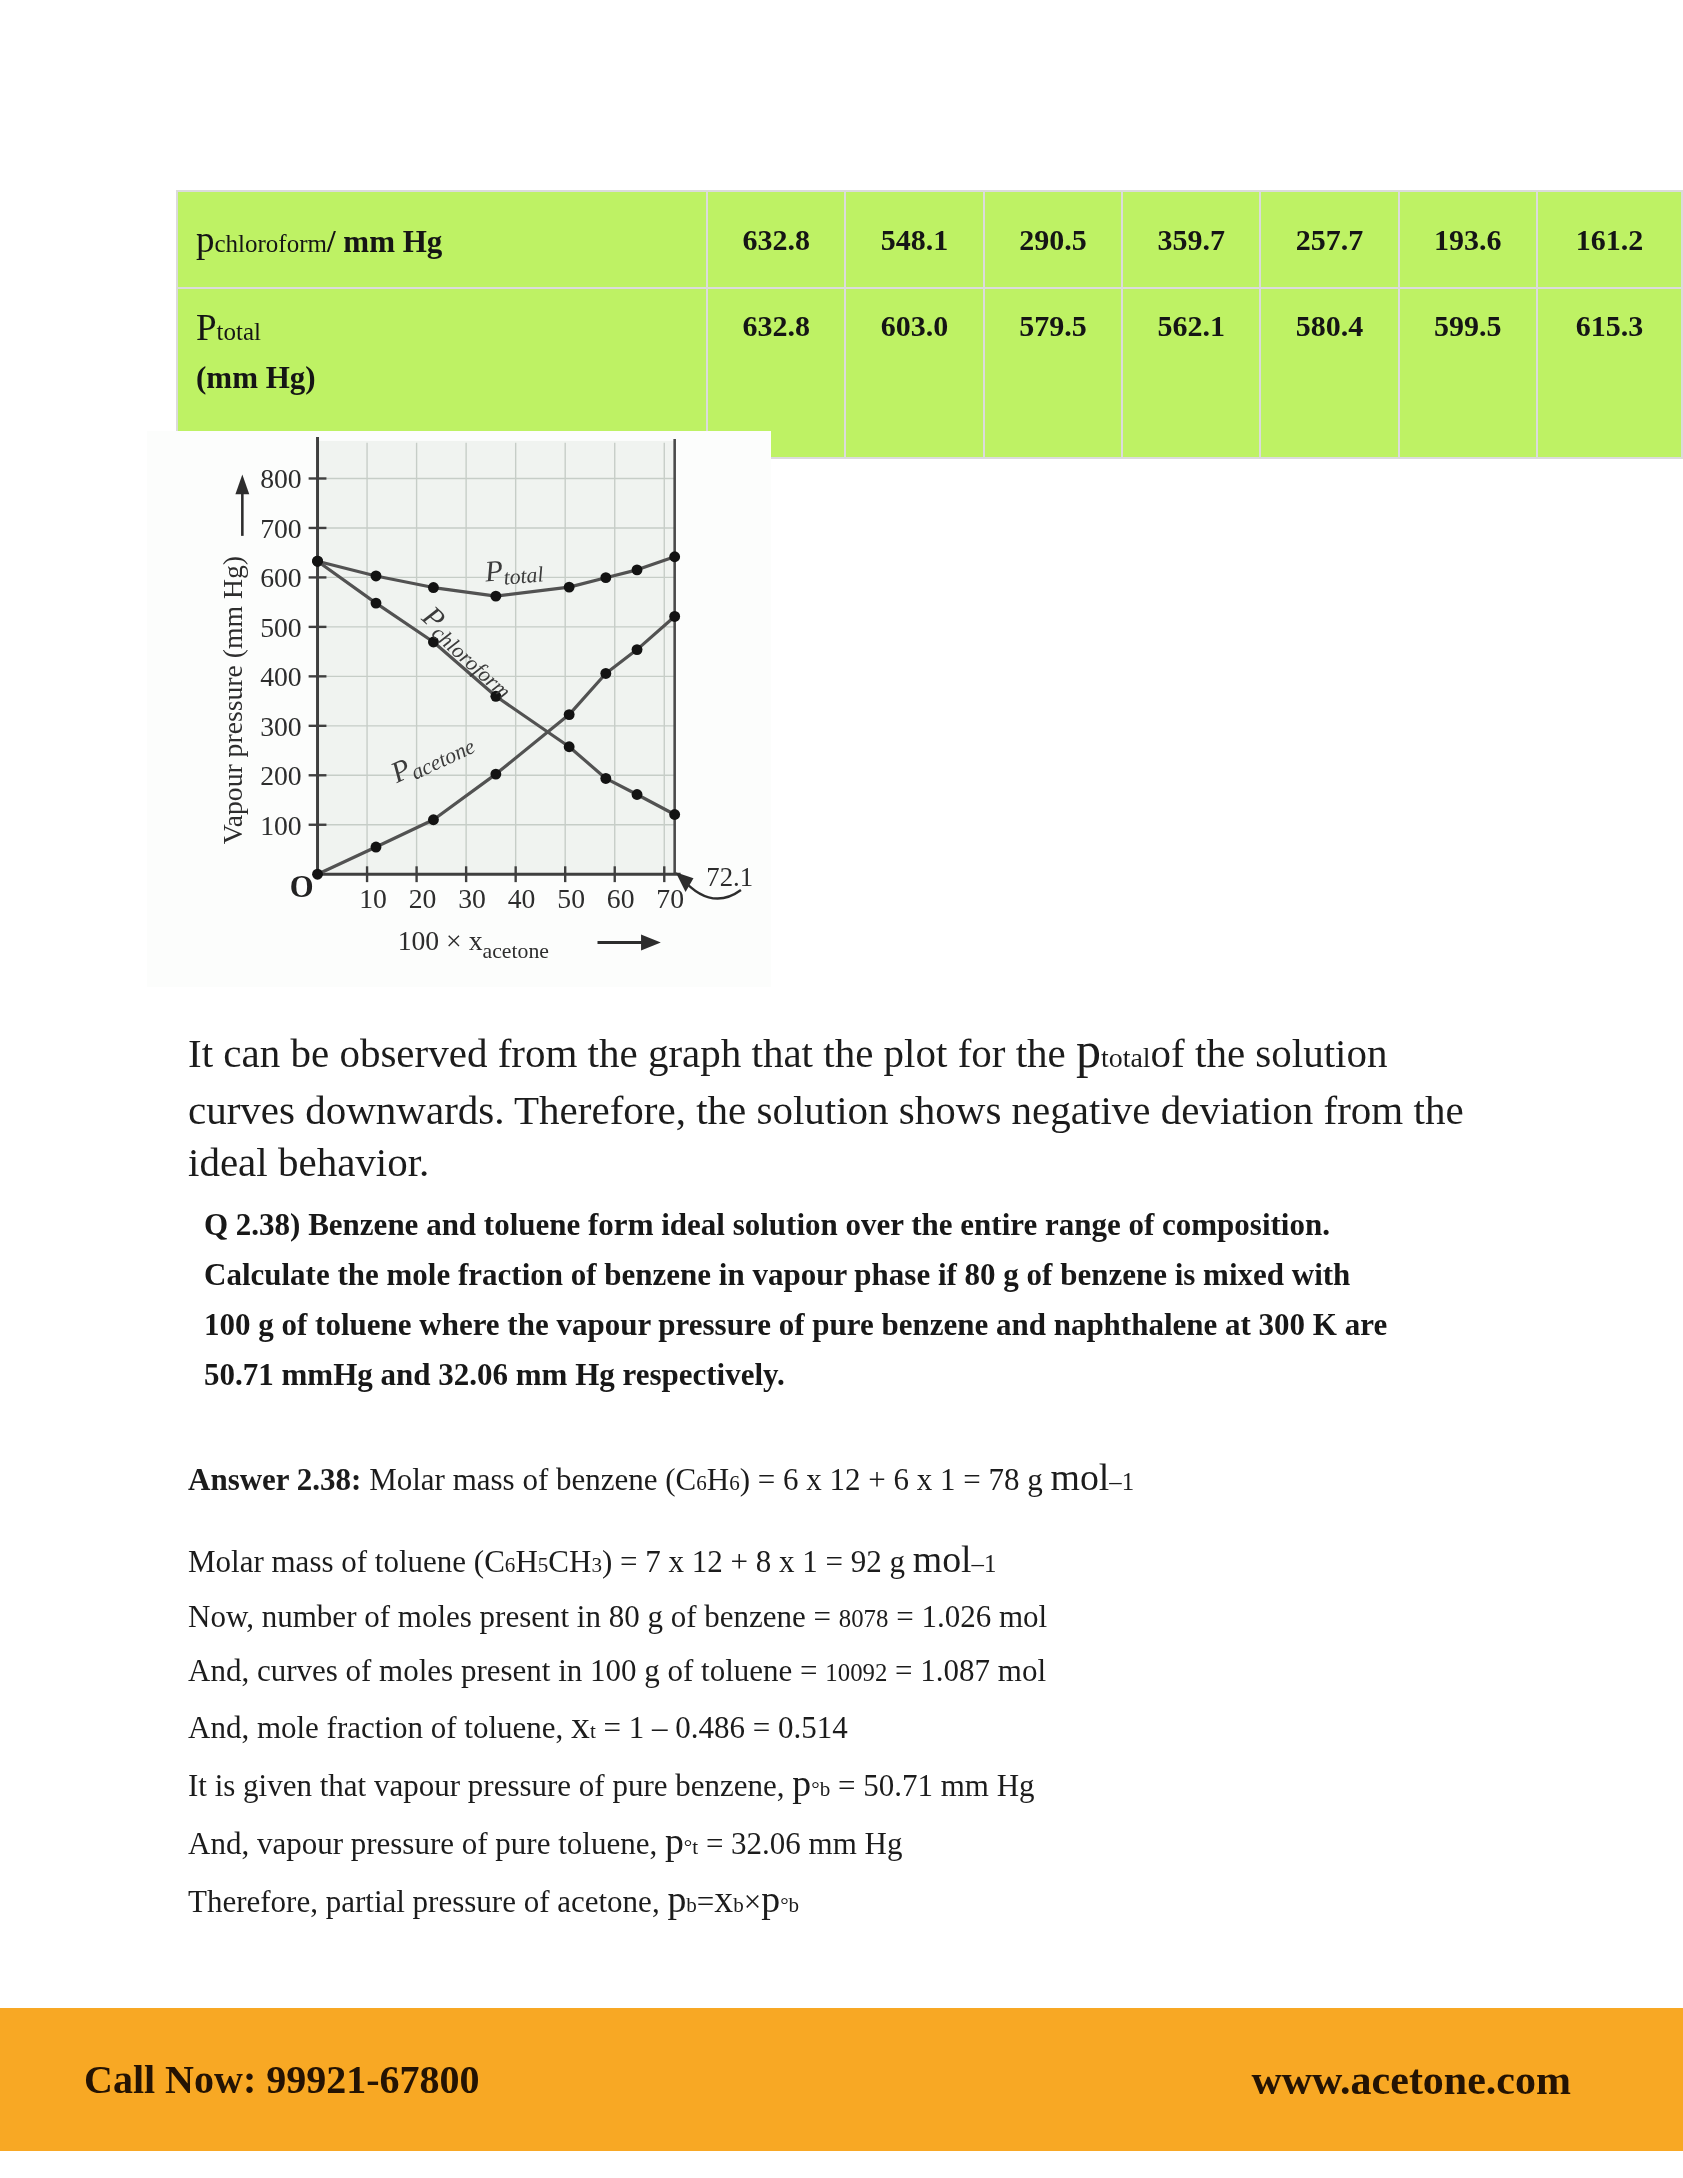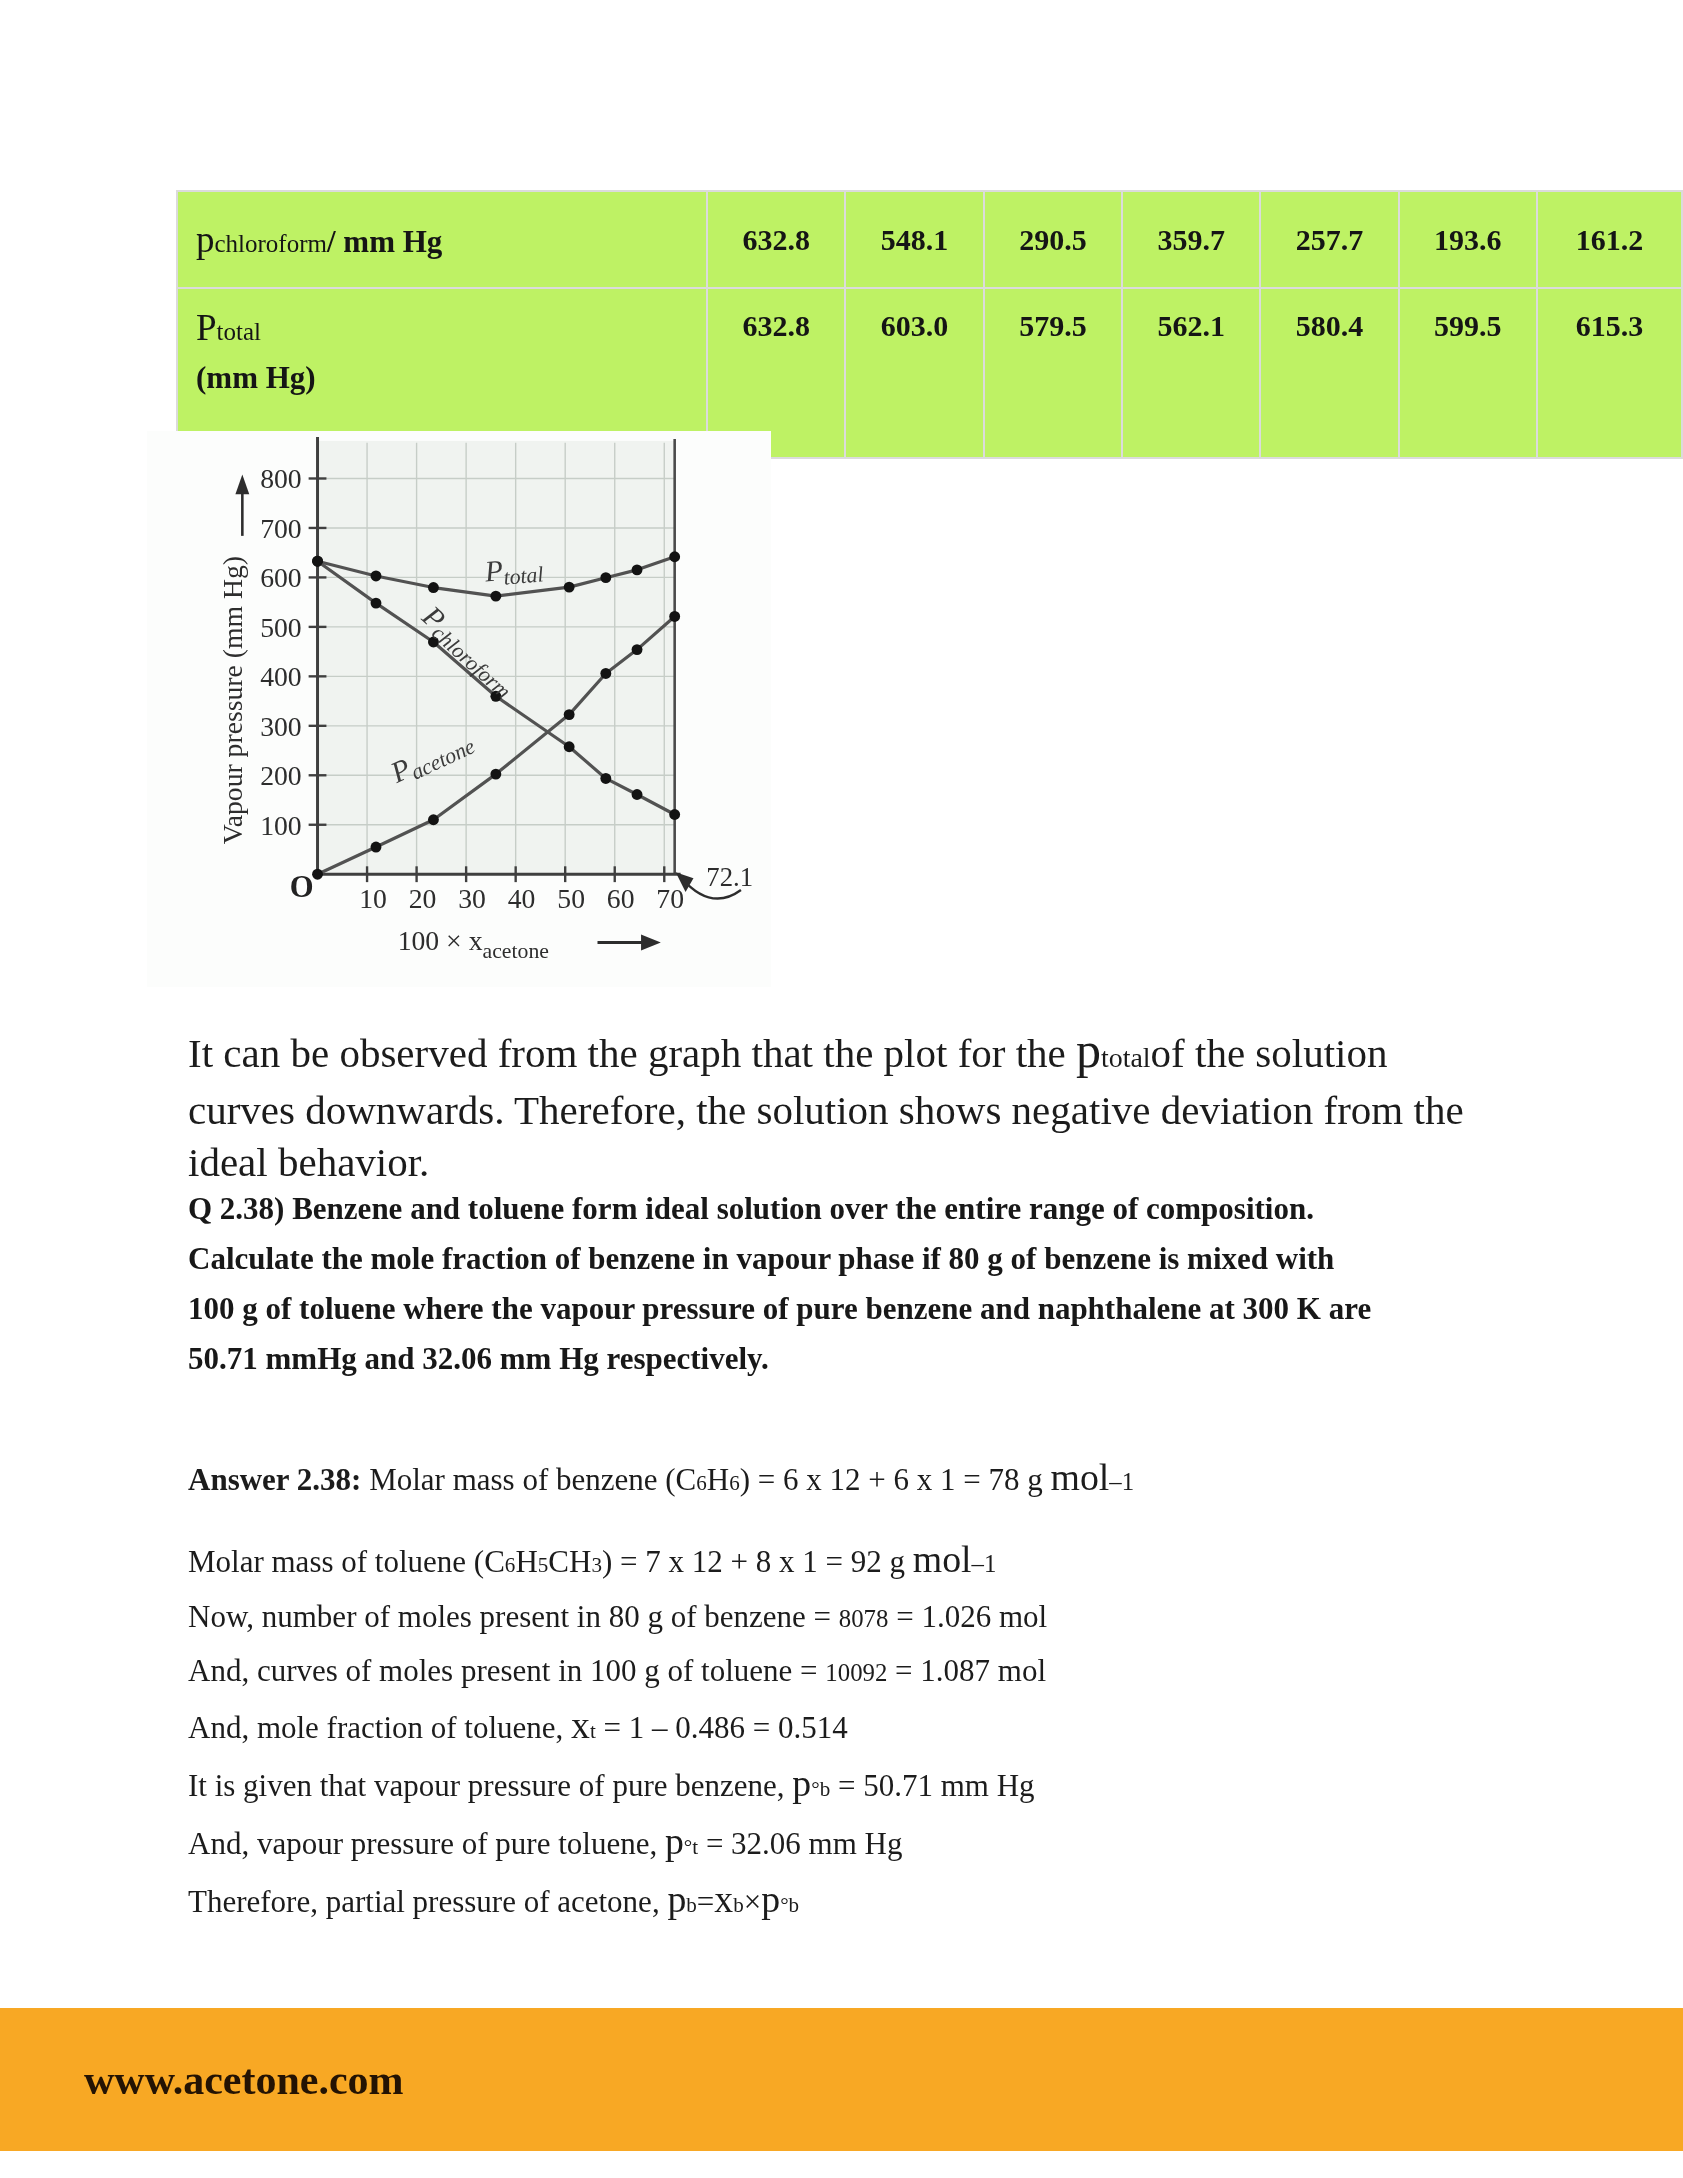--- a/index.html
+++ b/index.html
@@ -18,21 +18,21 @@
   .lab-lg{font-size:37px;}
   .lab-sb{font-size:25px;}
   .lab-b{font-size:31px;font-weight:bold;}
   .lab2{line-height:46px;}
   
   .figure{position:absolute;left:147px;top:431px;width:624px;height:556px;background:#fcfdfc;}
   svg text{font-family:"Liberation Serif", serif;}
   
   .para{position:absolute;left:188px;top:1024px;width:1277px;margin:0;
         font-size:41px;line-height:52px;}
-  .q{position:absolute;left:188px;top:1184px;width:1198px;margin:0;
+  .q{position:absolute;left:188px;top:1184px;width:1198px;margin:16px;
      font-size:31px;line-height:50px;font-weight:bold;color:#181818;}
   .ans{position:absolute;left:188px;top:1451px;width:1445px;}
   .aline{font-size:31px;line-height:52px;white-space:nowrap;}
   .aline.first{margin-bottom:24px;}
   .lg{font-size:1.22em;}
   .sb{font-size:.68em;}
   .sm{font-size:.8em;}
   .b{font-weight:bold;}
   
   .footer{position:absolute;left:0;top:2008px;width:1683px;height:143px;background:#F8A824;
@@ -193,17 +193,18 @@
     <div class="aline"><span>Molar mass of toluene (C</span><span class="sb">6</span><span>H</span><span class="sb">5</span><span>CH</span><span class="sb">3</span><span>) = 7 x 12 + 8 x 1 = 92 g </span><span class="lg">mol</span><span class="sm">–1</span></div>
     <div class="aline"><span>Now, number of moles present in 80 g of benzene = </span><span class="sm">8078</span><span> = 1.026 mol</span></div>
     <div class="aline"><span>And, curves of moles present in 100 g of toluene = </span><span class="sm">10092</span><span> = 1.087 mol</span></div>
     <div class="aline"><span>And, mole fraction of toluene, </span><span class="lg">x</span><span class="sb">t</span><span> = 1 – 0.486 = 0.514</span></div>
     <div class="aline"><span>It is given that vapour pressure of pure benzene, </span><span class="lg">p</span><span class="sb">°b</span><span> = 50.71 mm Hg</span></div>
     <div class="aline"><span>And, vapour pressure of pure toluene, </span><span class="lg">p</span><span class="sb">°t</span><span> = 32.06 mm Hg</span></div>
     <div class="aline"><span>Therefore, partial pressure of acetone, </span><span class="lg">p</span><span class="sb">b</span><span>=</span><span class="lg">x</span><span class="sb">b</span><span>×</span><span class="lg">p</span><span class="sb">°b</span></div>
   </div>
 
   <div class="footer">
+    <div class="call">Call Now: 99921-67800</div>
     <div class="site">www.acetone.com</div>
   </div>
 
 </div>
 
 
 </body></html>

